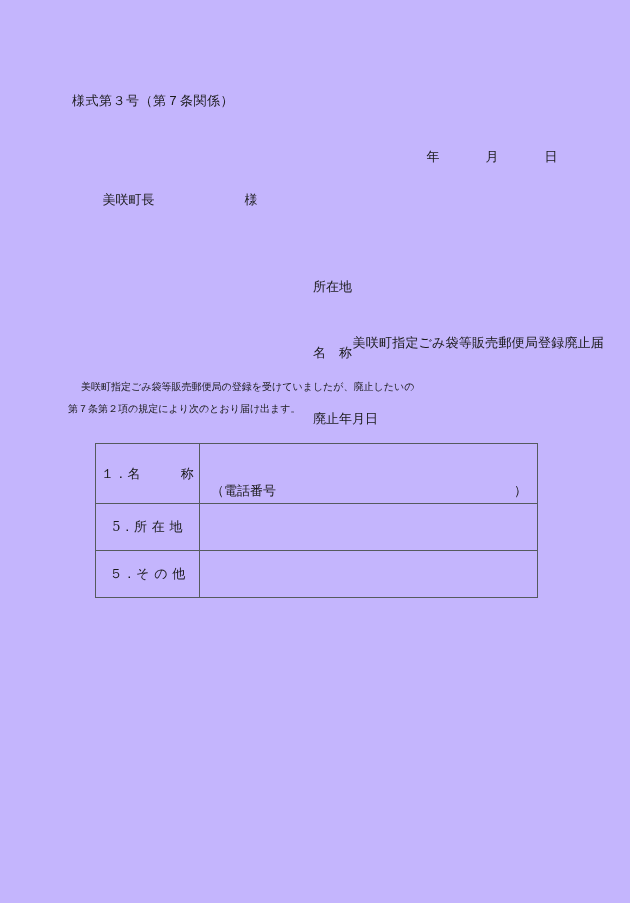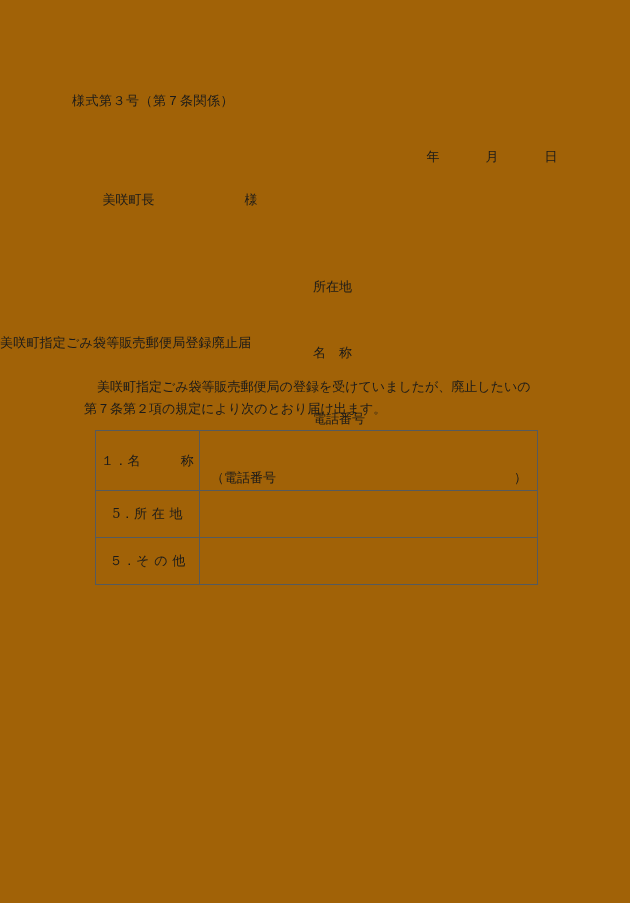--- a/index.html
+++ b/index.html
@@ -8,21 +8,21 @@
     background: #ffffff;
   }
   body {
     font-family: "DejaVu Serif", "Liberation Serif", serif;
     color: #1a1a1a;
   }
   .page {
     position: relative;
     width: 630px;
     height: 903px;
-    background: #a16207;
+    background: #c4b5fd;
     overflow: hidden;
   }
   .form-no {
     position: absolute;
     left: 72px;
     top: 92px;
     font-size: 13px;
     letter-spacing: 0.5px;
     white-space: pre;
   }
@@ -51,38 +51,38 @@
     font-size: 13px;
     line-height: 22px;
     white-space: pre;
   }
   .sender-block div { white-space: pre; }
   .doc-title {
     position: absolute;
     left: 0;
     top: 334px;
     width: 604px;
-    text-align: left;
+    text-align: right;
     font-size: 13px;
     letter-spacing: 0.2px;
   }
   .body-text {
     position: absolute;
-    left: 84px;
+    left: 68px;
     top: 376px;
     width: 492px;
-    font-size: 13px;
+    font-size: 10px;
     line-height: 22px;
   }
   .body-text .ln { white-space: pre-wrap; }
   .body-text .ln.first { text-indent: 13px; }
   .form-table {
     position: absolute;
     left: 95px;
-    top: 430px;
+    top: 443px;
     width: 440px;
     border-collapse: collapse;
     table-layout: fixed;
   }
   .form-table td {
     border: 1px solid #555a5e;
     font-size: 13px;
     padding: 0;
     vertical-align: middle;
   }
@@ -128,21 +128,21 @@
     <span class="seg">年</span><span class="gap-a"></span><span class="seg">月</span><span class="gap-b"></span><span class="seg">日</span>
   </div>
 
   <div class="addressee">
     <span>美咲町長</span><span class="gap"></span><span>様</span>
   </div>
 
   <div class="sender-block">
     <div>所在地</div>
     <div>名　称</div>
-    <div>電話番号</div>
+    <div>廃止年月日</div>
   </div>
 
   <div class="doc-title">美咲町指定ごみ袋等販売郵便局登録廃止届</div>
 
   <div class="body-text">
     <div class="ln first">美咲町指定ごみ袋等販売郵便局の登録を受けていましたが、廃止したいの</div>
     <div class="ln">第７条第２項の規定により次のとおり届け出ます。</div>
   </div>
 
   <table class="form-table">

